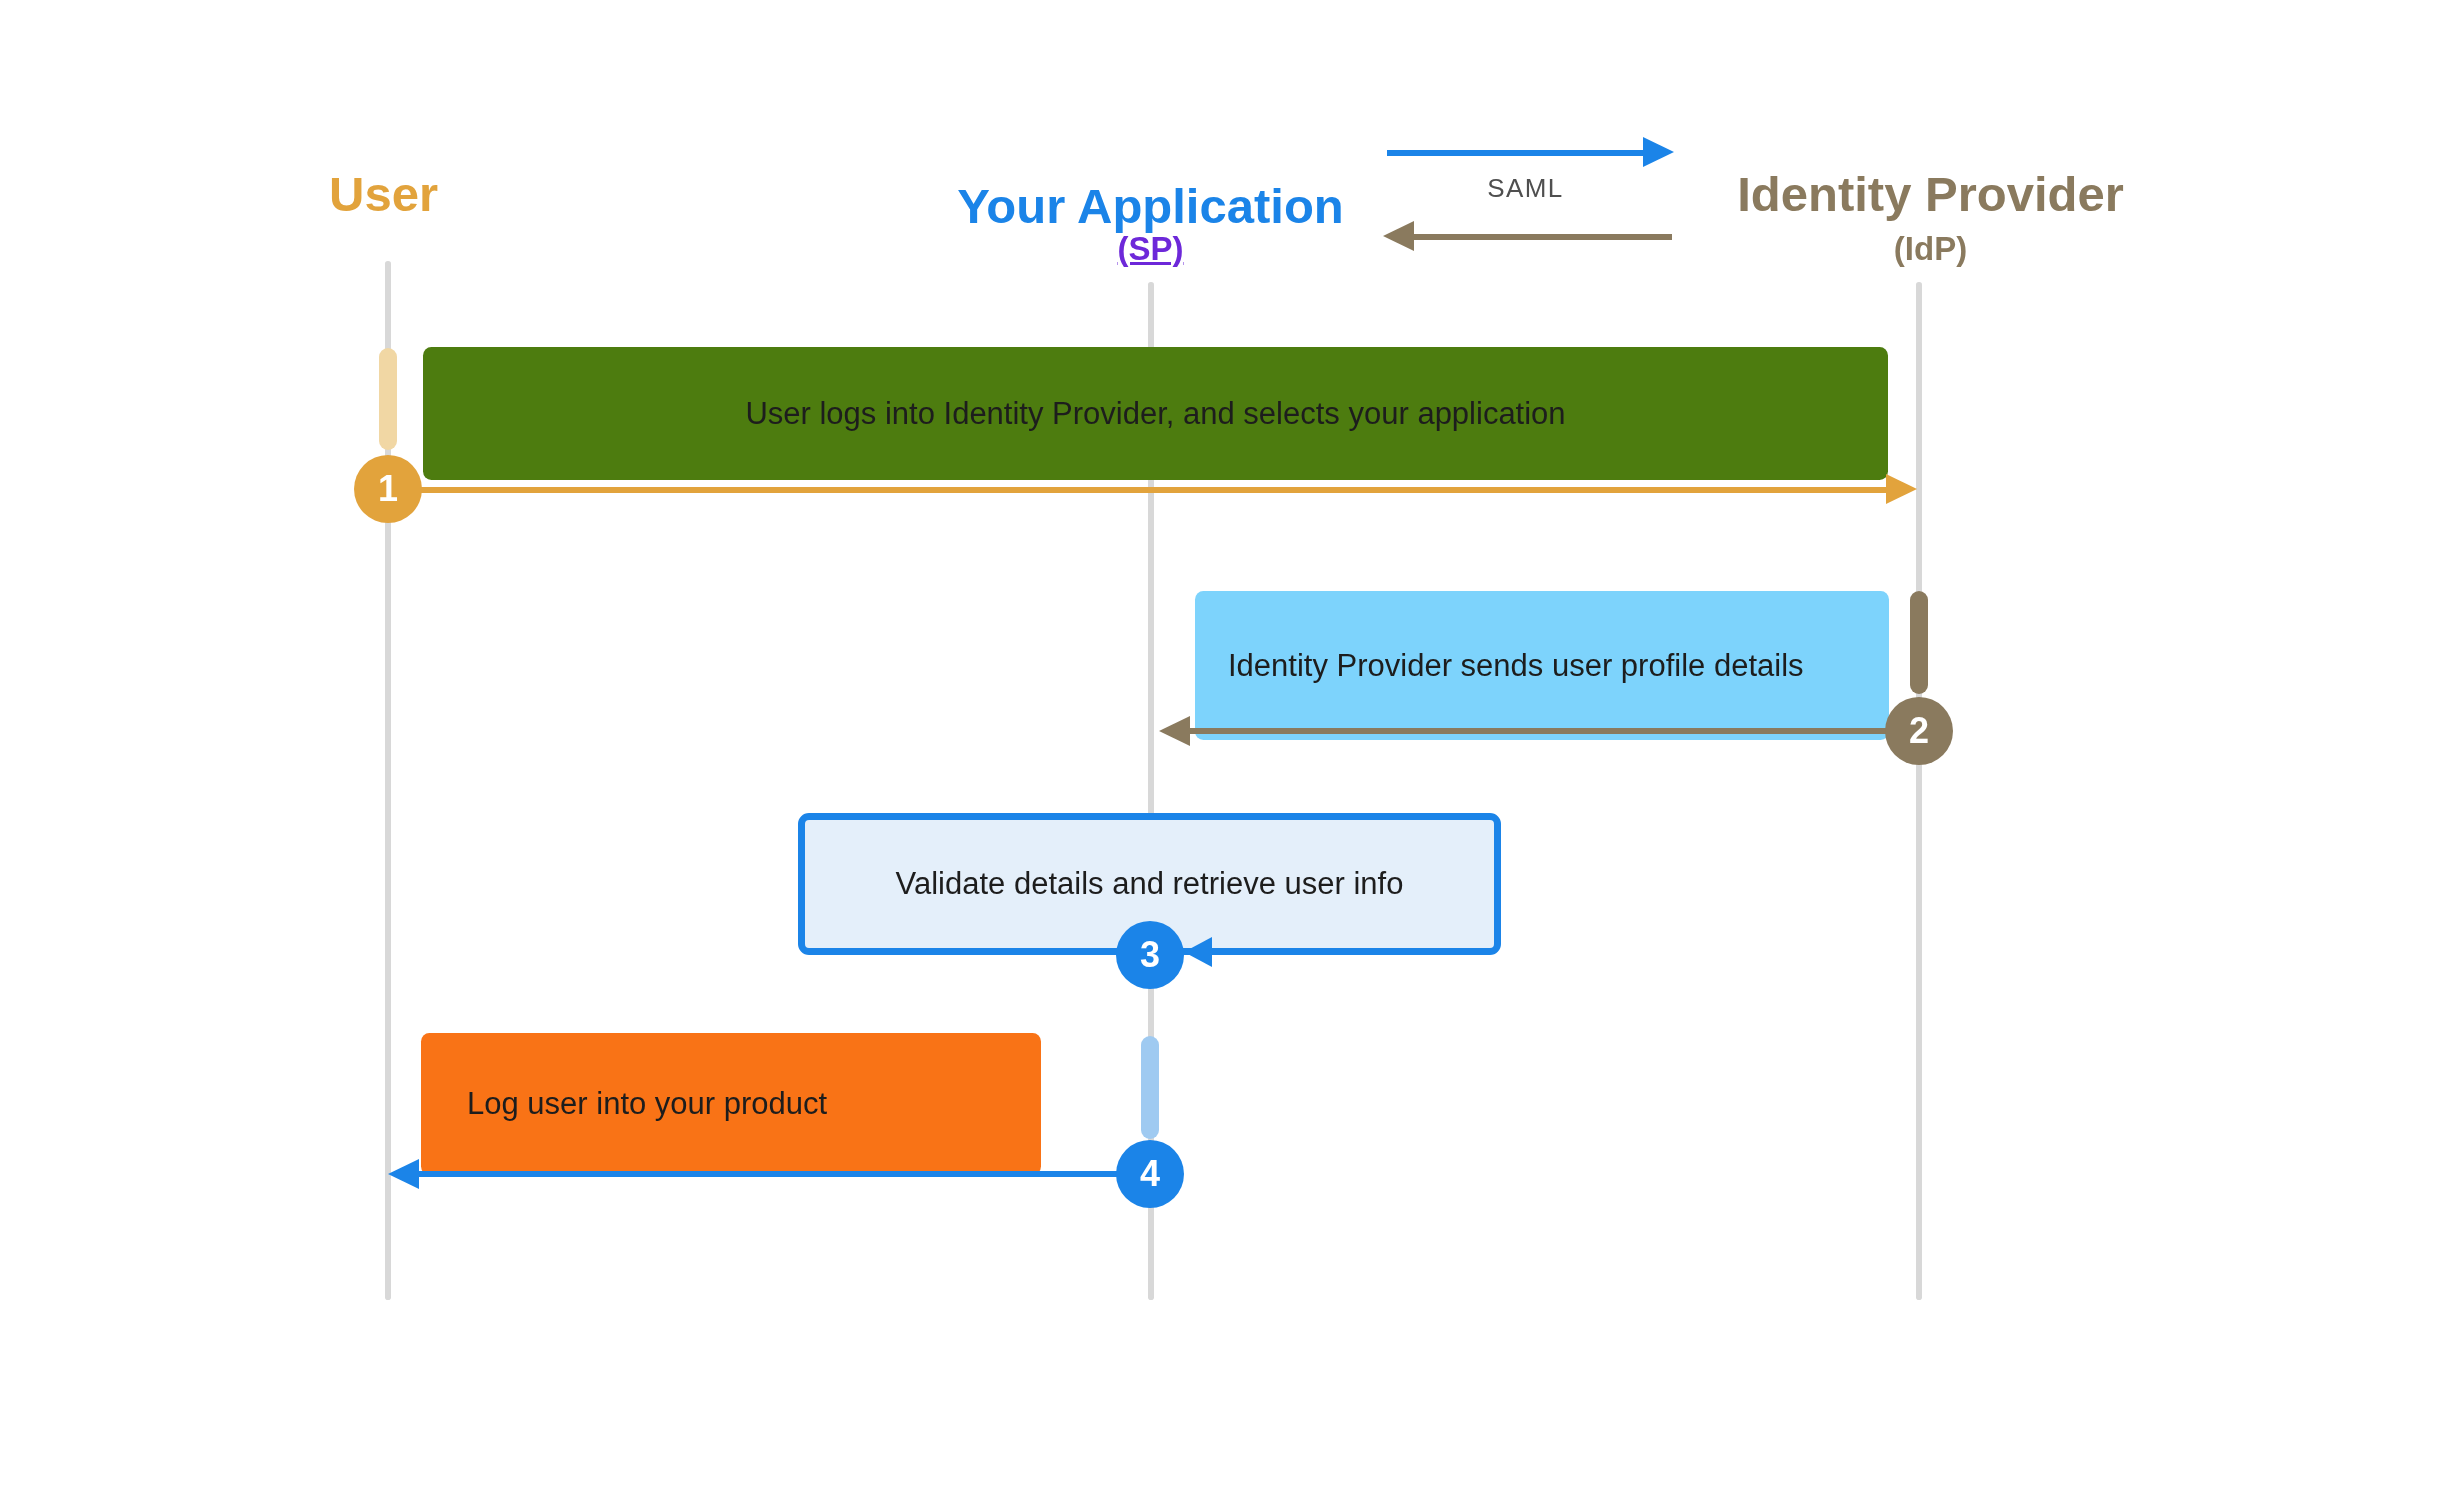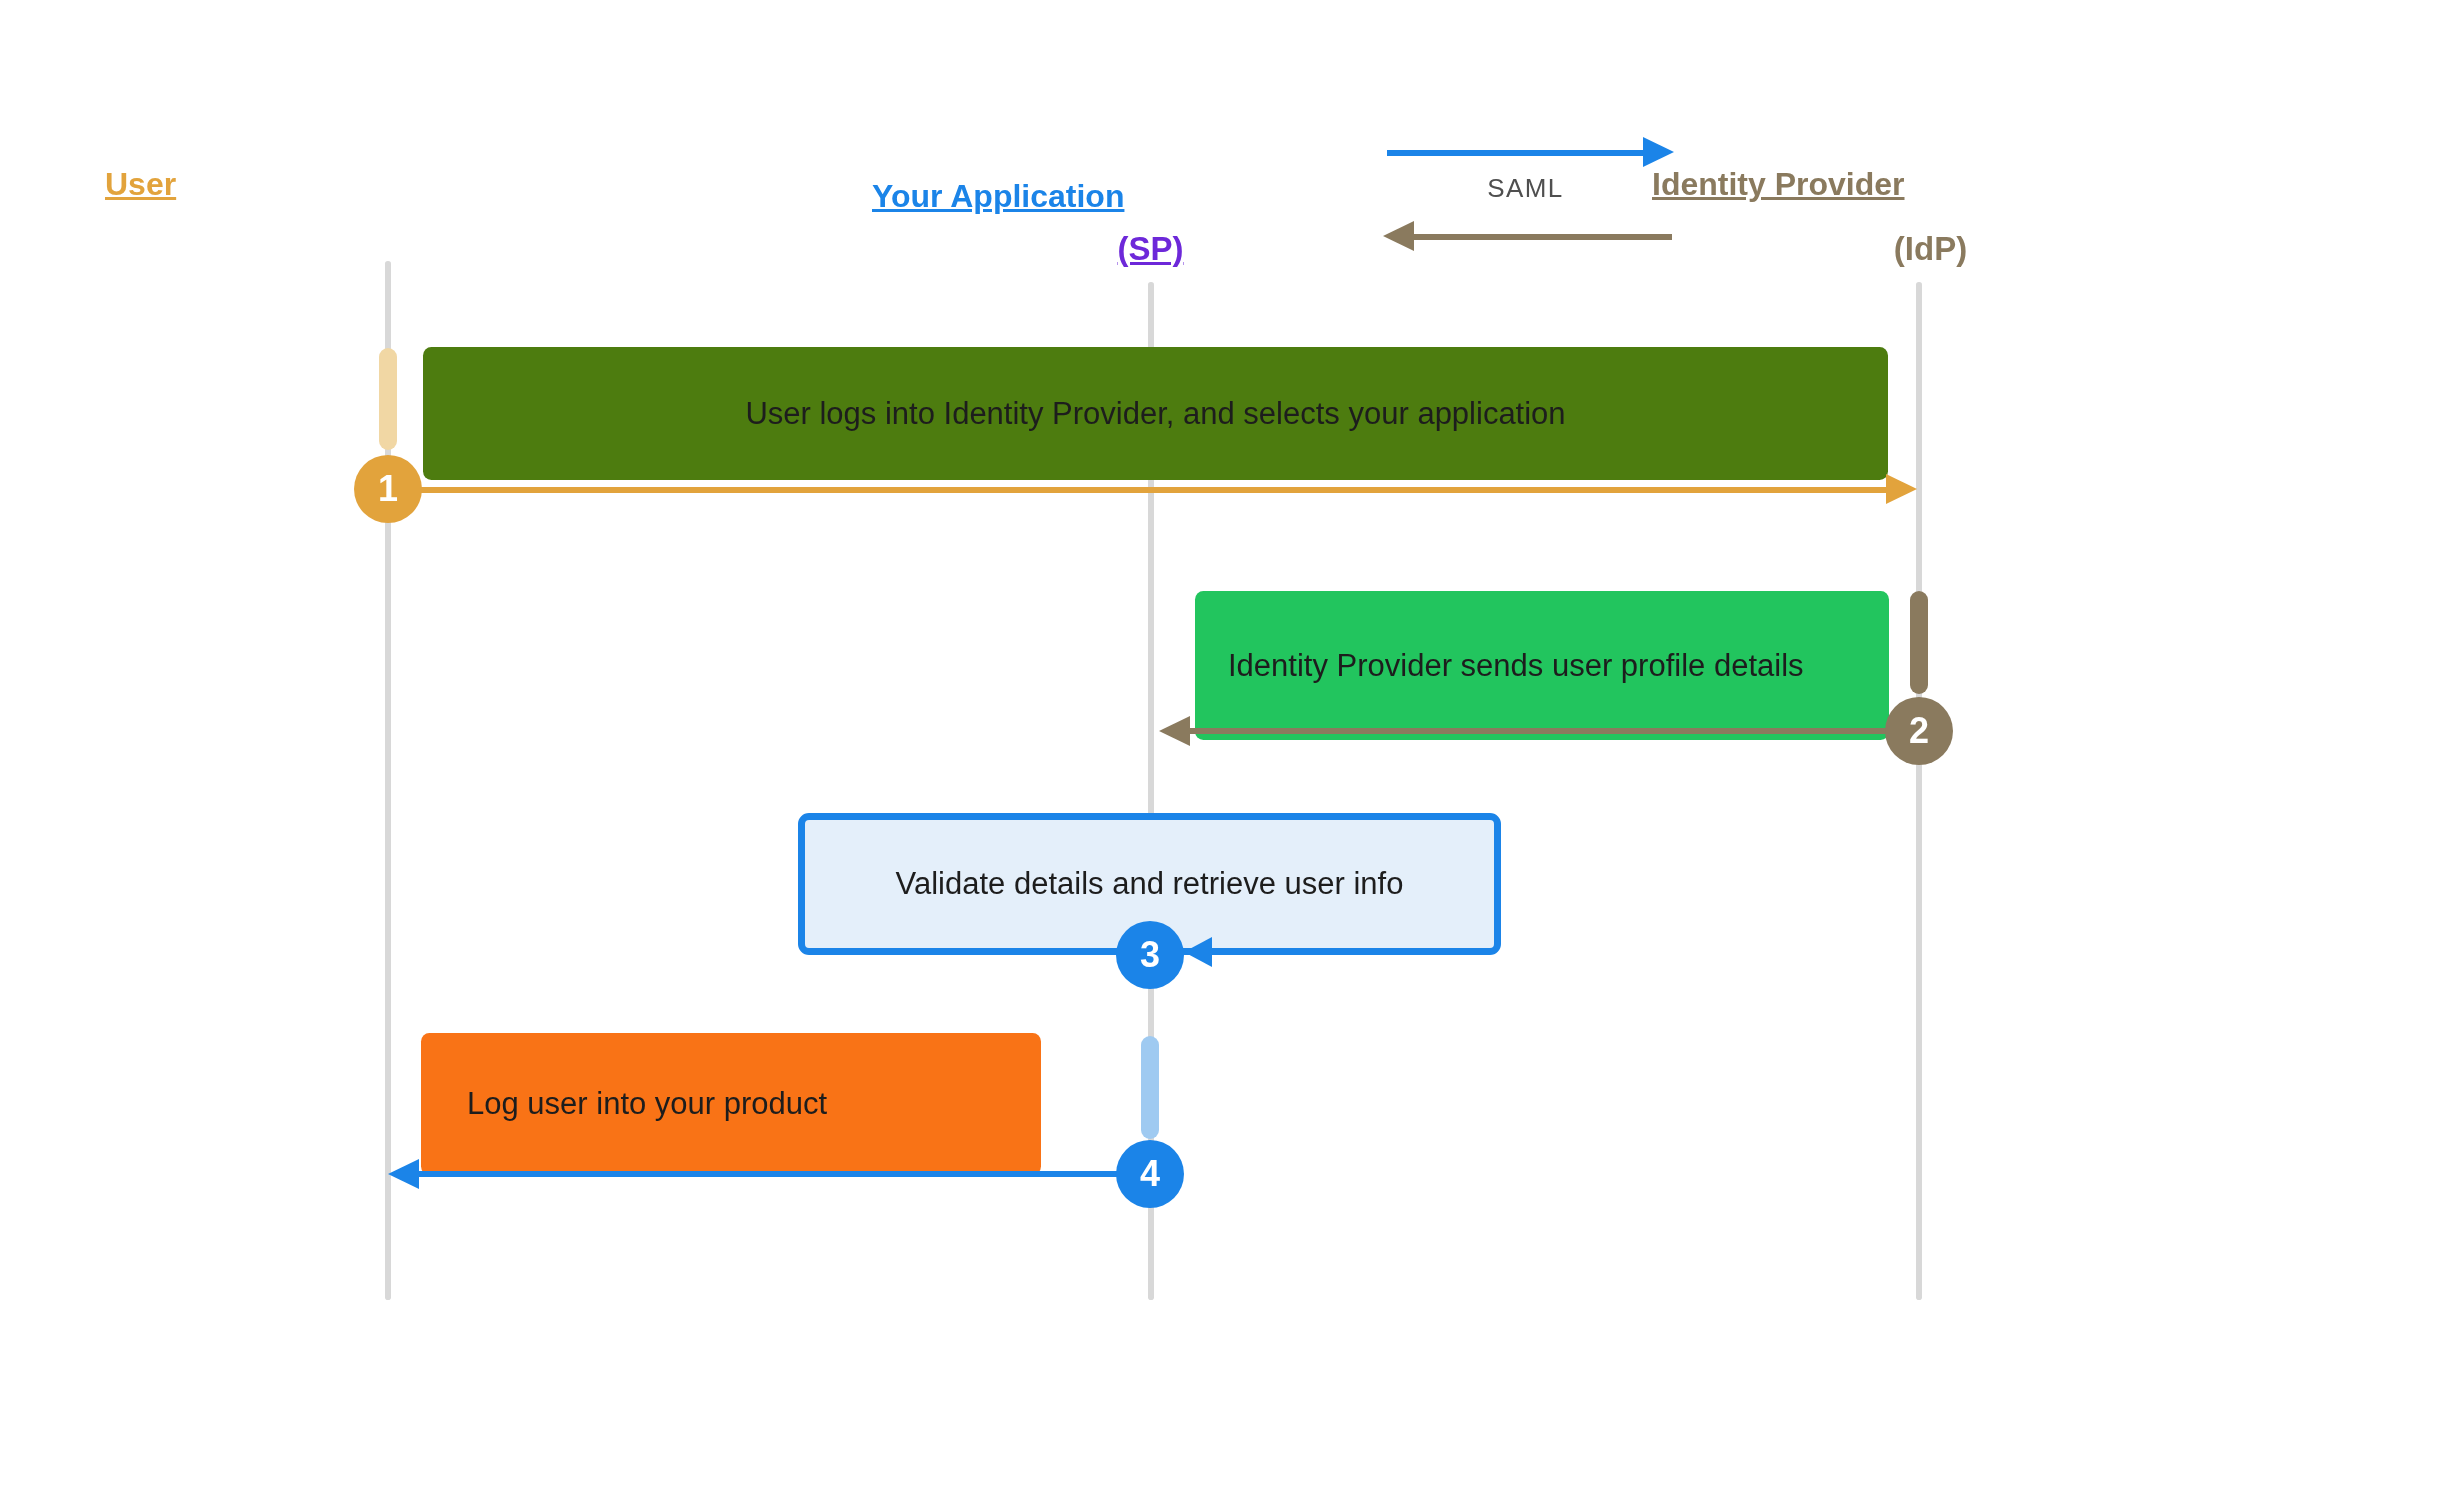--- a/index.html
+++ b/index.html
@@ -18,25 +18,25 @@
     width: 2462px;
     height: 1510px;
     background: #ffffff;
   }
 
   
   .actor-title {
     position: absolute;
     top: 166px;
     width: 557px;
-    font-size: 32px;
+    text-align: center;
+    font-size: 49px;
     font-weight: bold;
     letter-spacing: 0px;
     white-space: nowrap;
-    text-decoration: underline;
   }
   .actor-sub {
     position: absolute;
     top: 230px;
     width: 557px;
     text-align: center;
     font-size: 33px;
     font-weight: bold;
     white-space: nowrap;
   }
@@ -99,21 +99,21 @@
     align-items: center;
   }
   #box-1 {
     left: 423px; top: 347px; width: 1465px; height: 133px;
     background: #4d7c0f;
     justify-content: center;
     text-align: center;
   }
   #box-2 {
     left: 1195px; top: 591px; width: 694px; height: 149px;
-    background: #22c55e;
+    background: #7dd3fc;
     padding-left: 33px;
     padding-right: 84px;
     line-height: 49px;
   }
   #box-3 {
     left: 798px; top: 813px; width: 703px; height: 142px;
     background: #E4EFFA;
     border: 7px solid #1B84E8;
     border-radius: 11px;
     justify-content: center;

